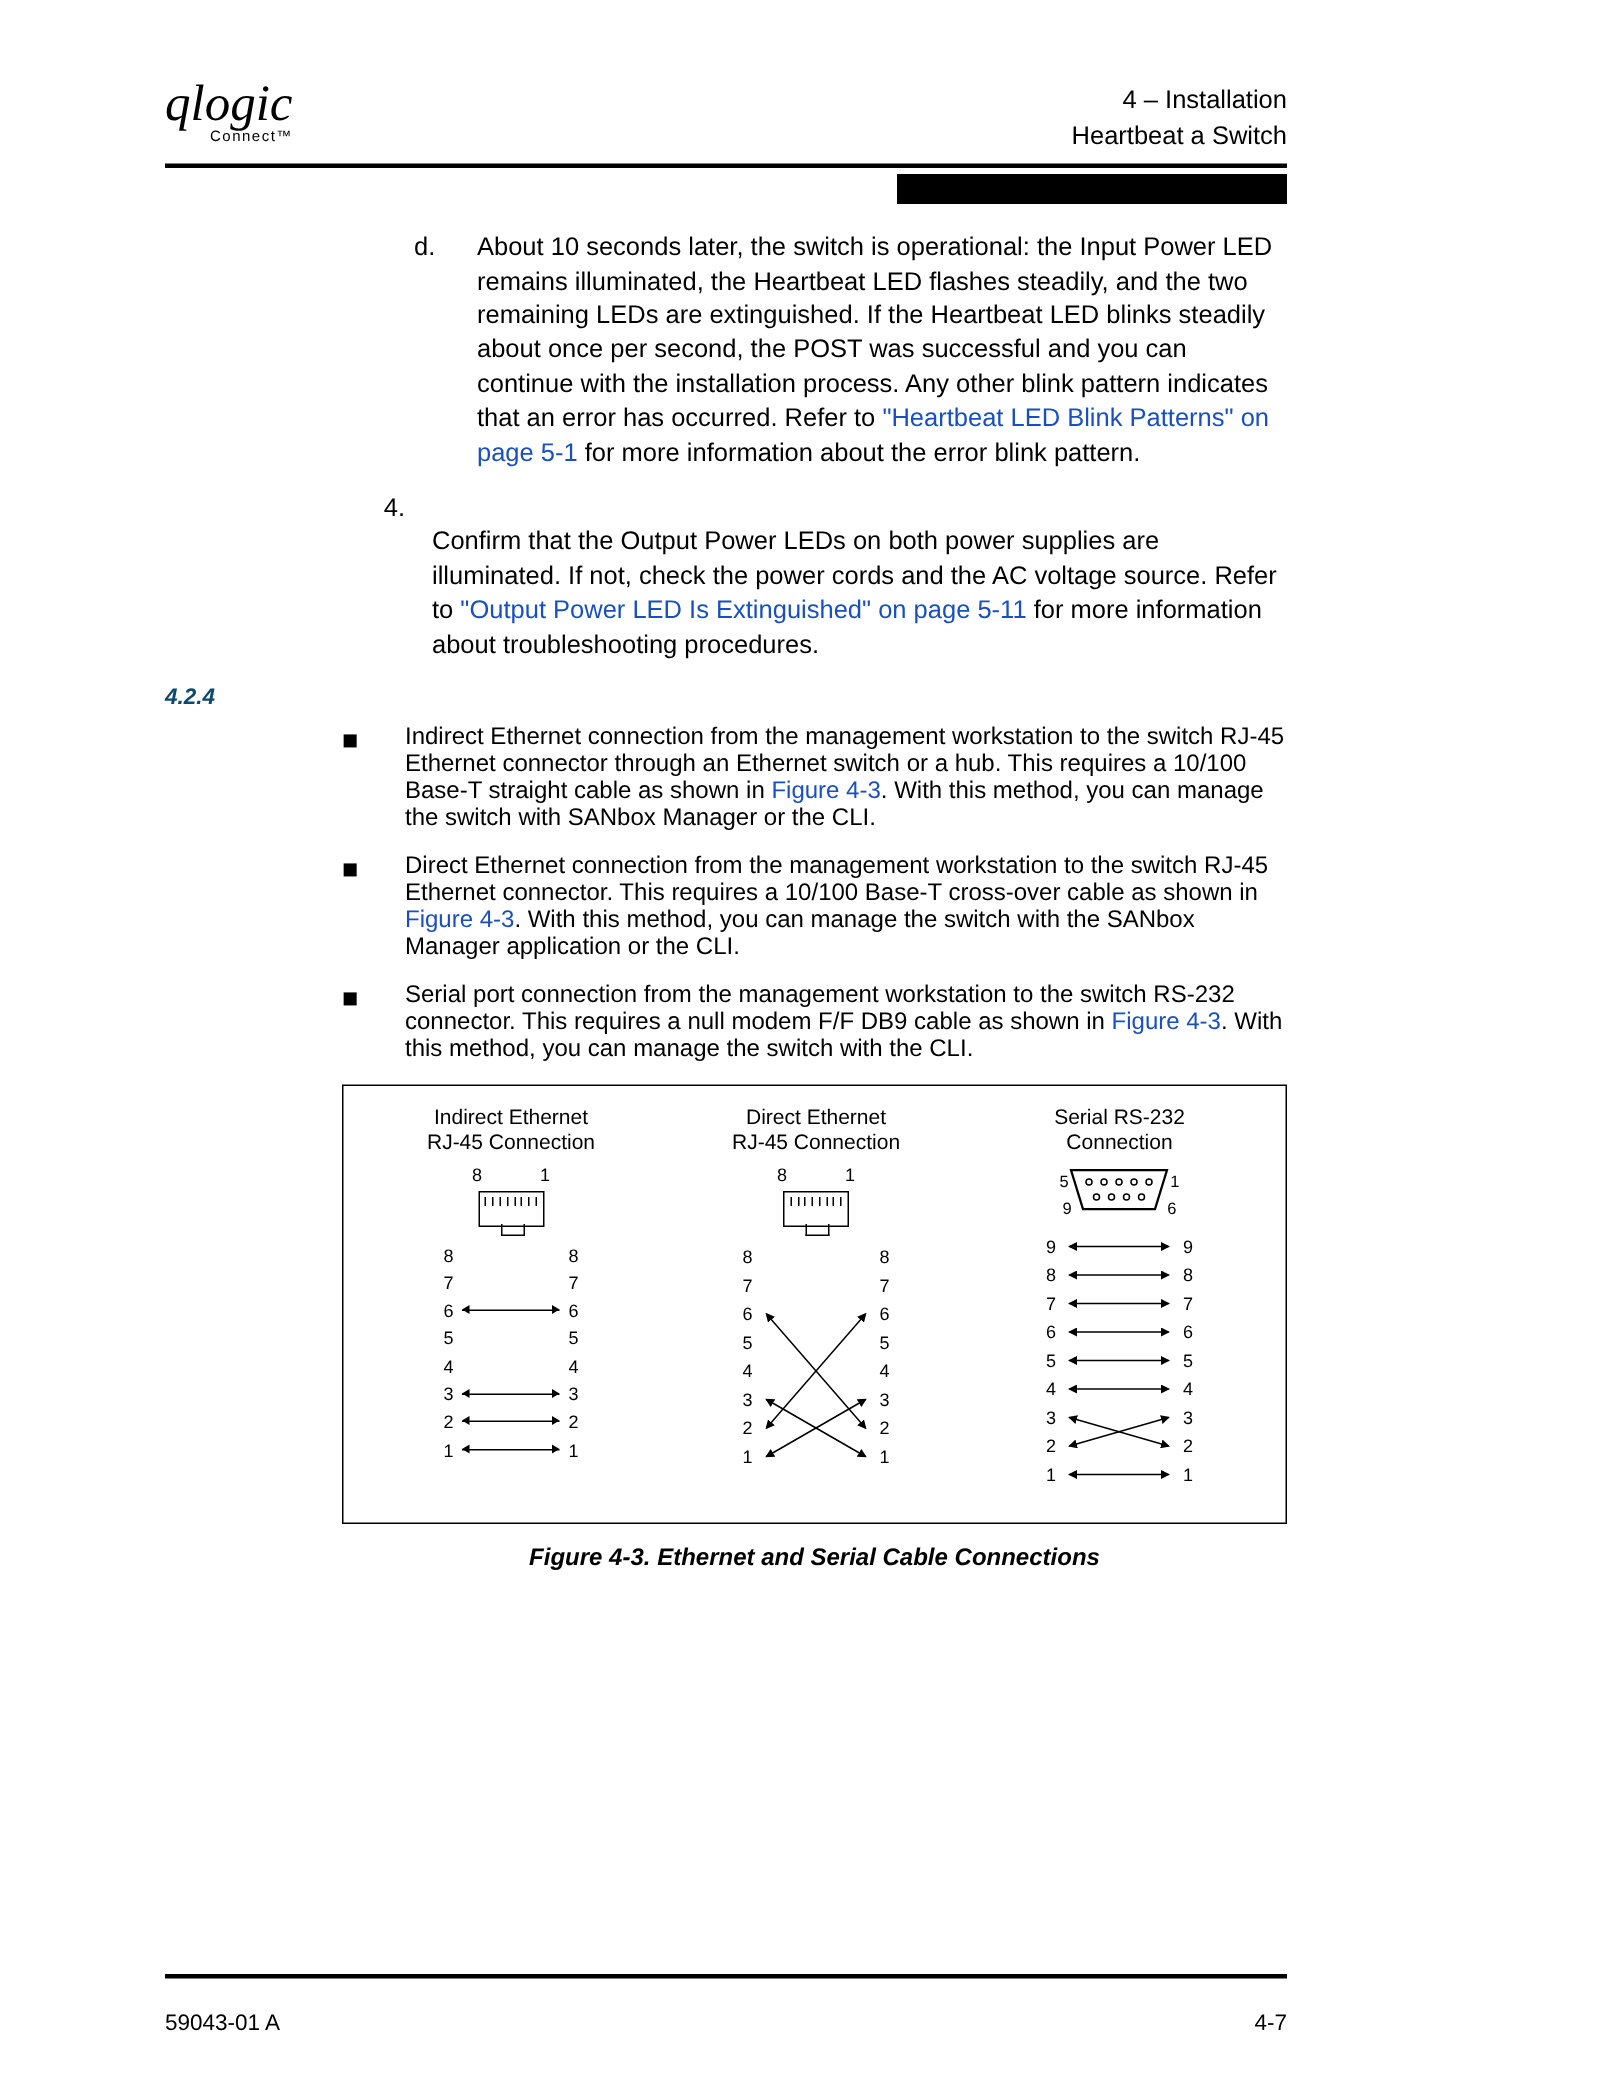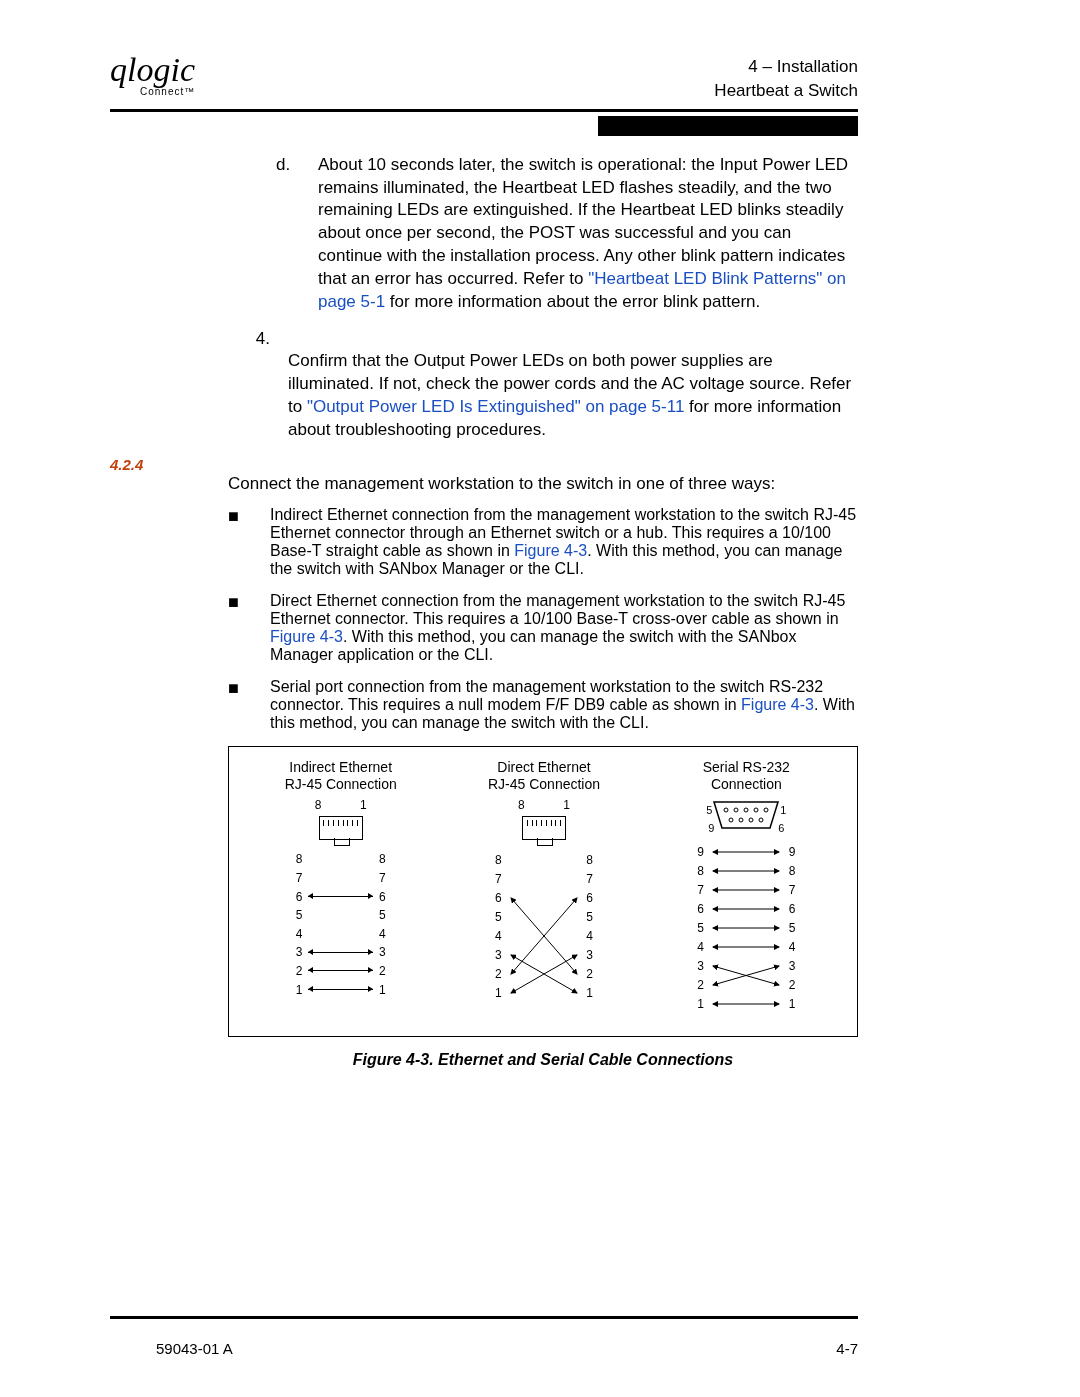--- a/index.html
+++ b/index.html
@@ -109,21 +109,21 @@
   .bullet-item .content {
     flex: 1;
   }
   .link {
     color: #1a4fc3;
   }
   .sec-num {
     font-size: 15px;
     font-style: italic;
     font-weight: bold;
-    color: #c2410c;
+    color: #0c4a6e;
     margin-top: 10px;
   }
   h2.section {
     font-size: 22px;
     margin: 2px 0 10px 0;
   }
   .figure-box {
     margin-left: 118px;
     border: 1px solid #000;
     padding: 12px 10px 16px 10px;
@@ -146,21 +146,20 @@
     border-top: 3px solid #000;
   }
   .footer {
     position: absolute;
     left: 110px;
     right: 110px;
     bottom: 40px;
     display: flex;
     justify-content: space-between;
     font-size: 15px;
-    margin-left: 46px;
   }
   
   .fig-cols {
     display: flex;
     justify-content: space-around;
     text-align: center;
     font-size: 14px;
   }
   .fig-col {
   }
@@ -275,21 +274,20 @@
     <div class="num-item">
       <div class="marker">4.</div>
       <div class="content">
         <span>Confirm that the Output Power LEDs on both power supplies are illuminated. If not, check the power cords and the AC voltage source. Refer to </span><span class="link">"Output Power LED Is Extinguished" on page 5-11</span><span> for more information about troubleshooting procedures.</span>
       </div>
     </div>
   </div>
 
   <div class="sec-num">4.2.4</div>
 
-  <div class="body-text indent-intro">Connect the management workstation to the switch in one of three ways:</div>
 
   <div class="bullets" style="margin-top:10px;">
     <div class="bullet-item">
       <div class="marker">■</div>
       <div class="content">
         <span>Indirect Ethernet connection from the management workstation to the switch RJ-45 Ethernet connector through an Ethernet switch or a hub. This requires a 10/100 Base-T straight cable as shown in </span><span class="link">Figure 4-3</span><span>. With this method, you can manage the switch with SANbox Manager or the CLI.</span>
       </div>
     </div>
     <div class="bullet-item">
       <div class="marker">■</div>

